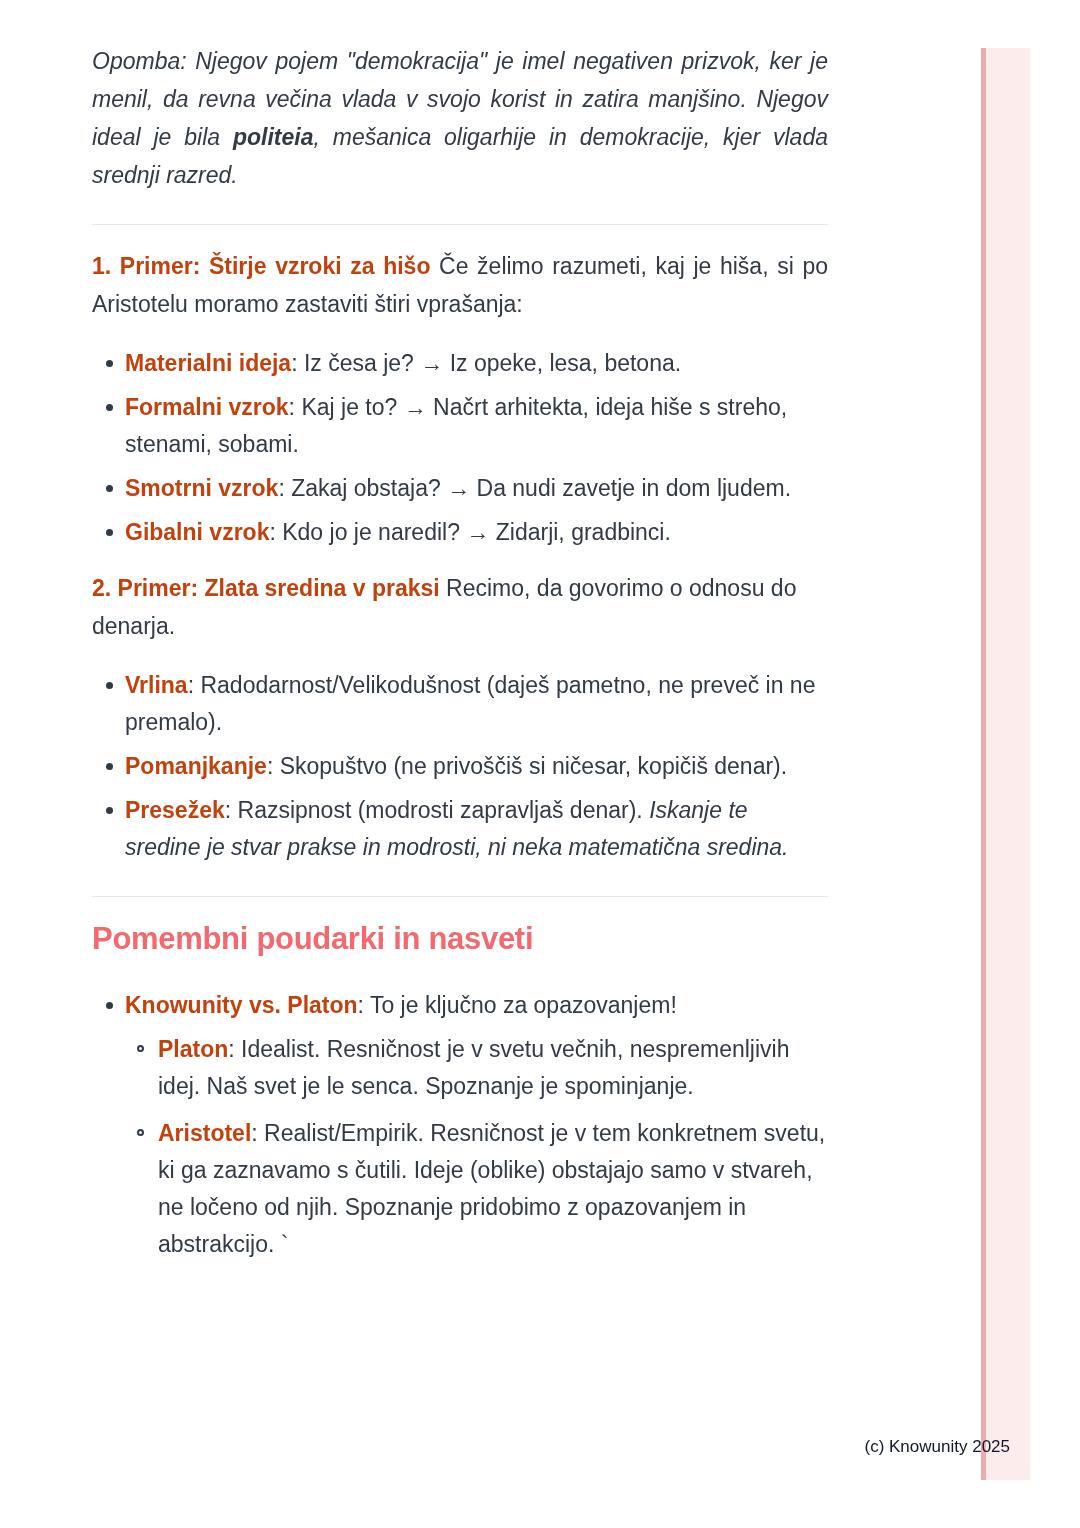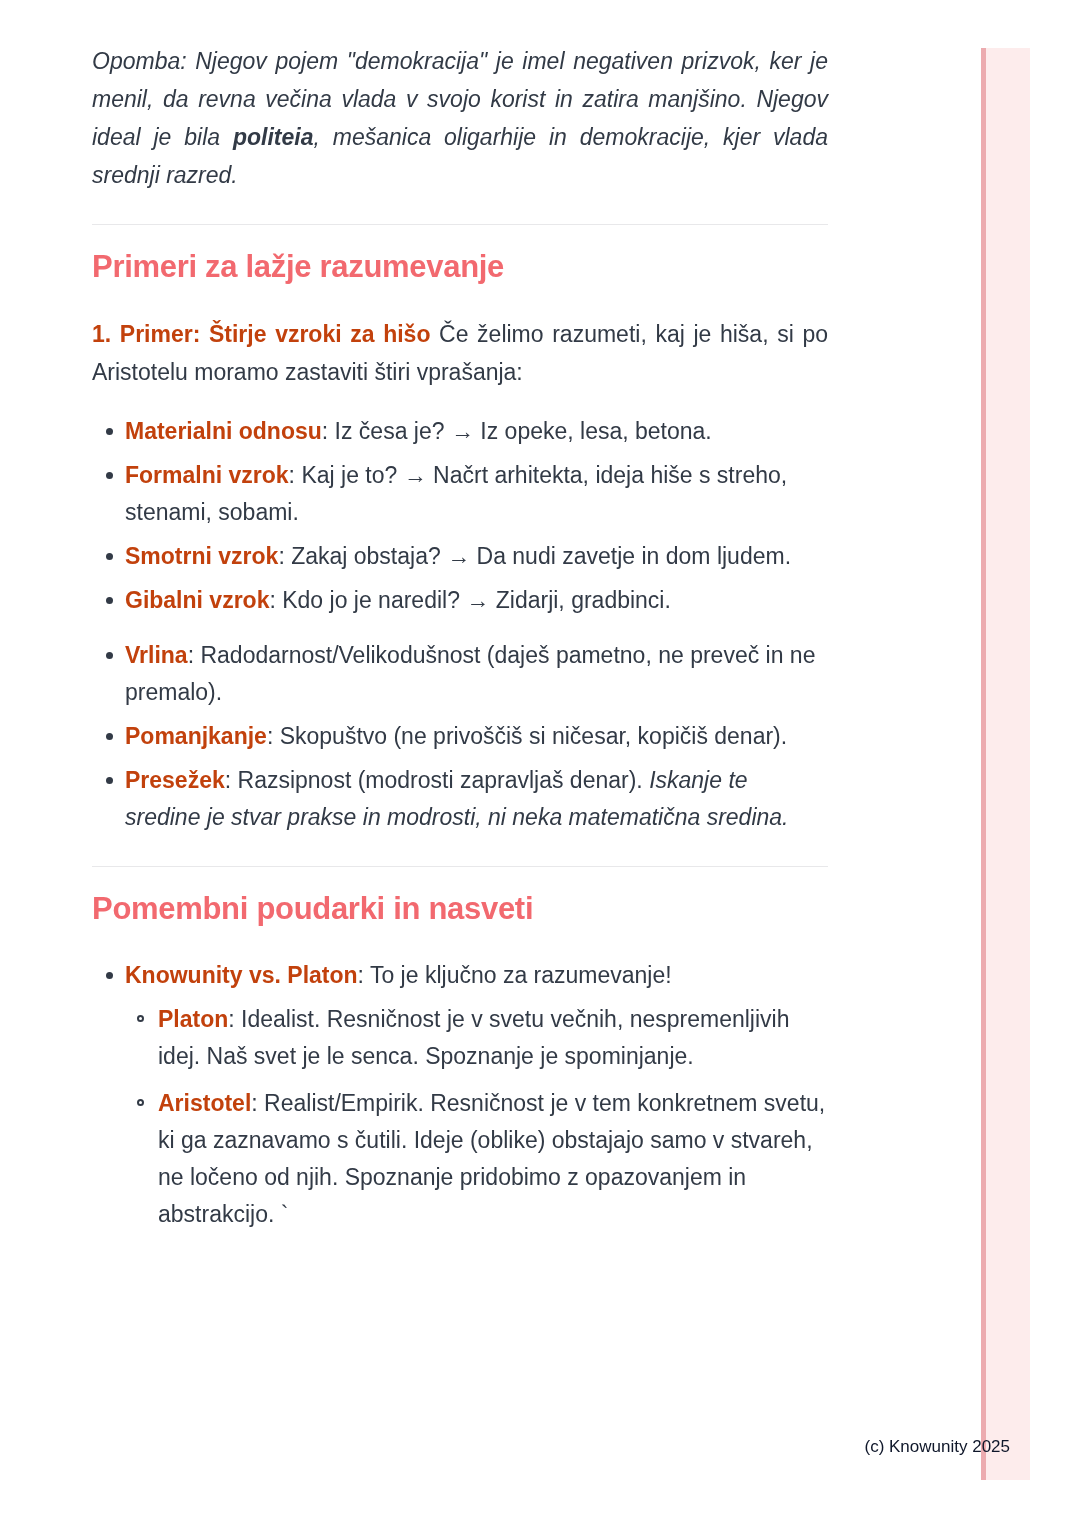--- a/index.html
+++ b/index.html
@@ -118,43 +118,43 @@
 <div class="page">
 
   <div class="side-band"></div>
 
   <div class="content">
 
     <p class="note"><span>Opomba: Njegov pojem "demokracija" je imel negativen prizvok, ker je menil, da revna večina vlada v svojo korist in zatira manjšino. Njegov ideal je bila </span><span class="bold-it">politeia</span><span>, mešanica oligarhije in demokracije, kjer vlada srednji razred.</span></p>
 
     <hr class="divider">
 
-    <h2 class="section-title">Primeri za lažje razumevanje</h2>
 
     <p class="body justify"><strong>1. Primer: Štirje vzroki za hišo</strong><span> Če želimo razumeti, kaj je hiša, si po Aristotelu moramo zastaviti štiri vprašanja:</span></p>
 
     <ul class="bullets">
       <li>
         <span class="dot"></span>
-        <strong>Materialni odnosu</strong><span>: Iz česa je? → Iz opeke, lesa, betona.</span>
+        <strong>Materialni ideja</strong><span>: Iz česa je? → Iz opeke, lesa, betona.</span>
       </li>
       <li>
         <span class="dot"></span>
         <strong>Formalni vzrok</strong><span>: Kaj je to? → Načrt arhitekta, ideja hiše s streho, stenami, sobami.</span>
       </li>
       <li>
         <span class="dot"></span>
         <strong>Smotrni vzrok</strong><span>: Zakaj obstaja? → Da nudi zavetje in dom ljudem.</span>
       </li>
       <li>
         <span class="dot"></span>
         <strong>Gibalni vzrok</strong><span>: Kdo jo je naredil? → Zidarji, gradbinci.</span>
       </li>
     </ul>
 
+    <p class="body"><strong>2. Primer: Zlata sredina v praksi</strong><span> Recimo, da govorimo o odnosu do denarja.</span></p>
 
     <ul class="bullets">
       <li>
         <span class="dot"></span>
         <strong>Vrlina</strong><span>: Radodarnost/Velikodušnost (daješ pametno, ne preveč in ne premalo).</span>
       </li>
       <li>
         <span class="dot"></span>
         <strong>Pomanjkanje</strong><span>: Skopuštvo (ne privoščiš si ničesar, kopičiš denar).</span>
       </li>
@@ -164,21 +164,21 @@
       </li>
     </ul>
 
     <hr class="divider">
 
     <h2 class="section-title">Pomembni poudarki in nasveti</h2>
 
     <ul class="bullets">
       <li>
         <span class="dot"></span>
-        <strong>Knowunity vs. Platon</strong><span>: To je ključno za razumevanje!</span>
+        <strong>Knowunity vs. Platon</strong><span>: To je ključno za opazovanjem!</span>
         <ul class="sub-bullets">
           <li>
             <span class="circle"></span>
             <strong>Platon</strong><span>: Idealist. Resničnost je v svetu večnih, nespremenljivih idej. Naš svet je le senca. Spoznanje je spominjanje.</span>
           </li>
           <li>
             <span class="circle"></span>
             <strong>Aristotel</strong><span>: Realist/Empirik. Resničnost je v tem konkretnem svetu, ki ga zaznavamo s čutili. Ideje (oblike) obstajajo samo v stvareh, ne ločeno od njih. Spoznanje pridobimo z opazovanjem in abstrakcijo. `</span>
           </li>
         </ul>

